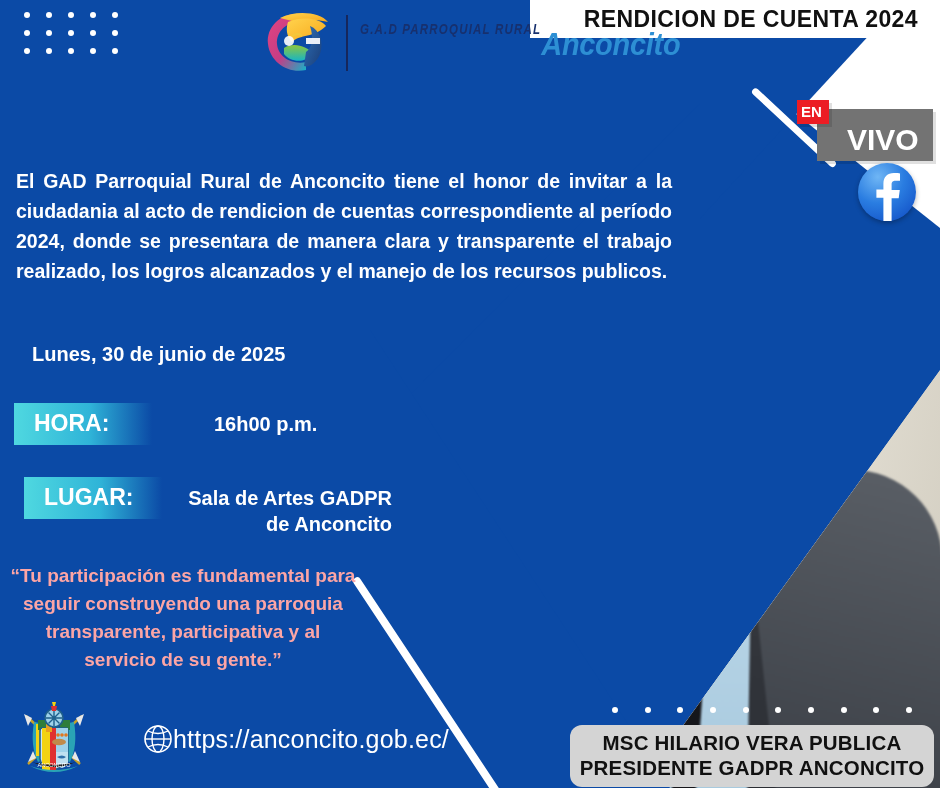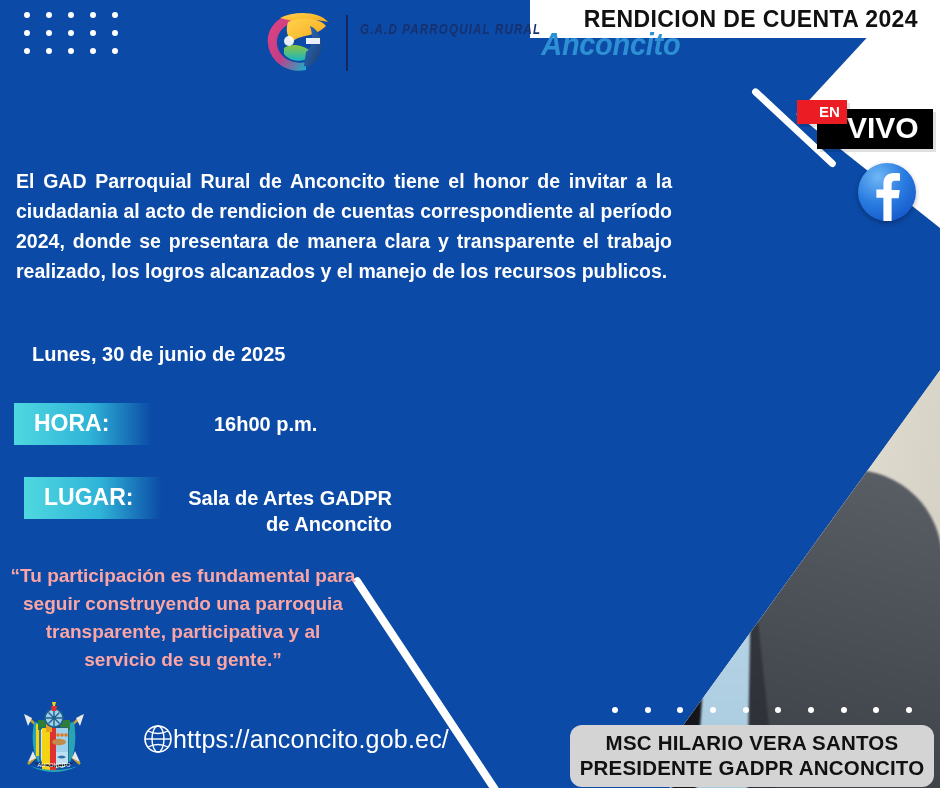--- a/index.html
+++ b/index.html
@@ -230,28 +230,28 @@
   #logo-name{
     font-size:29px; font-weight:bold; font-style:italic; letter-spacing:-.3px;
     color:#2d8fd4; transform:scaleY(1.1); transform-origin:left top;
     font-family:"Liberation Sans", sans-serif;
   }
 
   
   #envivo{ position:absolute; left:797px; top:100px; }
   #envivo-vivo{
     position:absolute; left:20px; top:9px;
-    background:#000000; color:#fff; font-weight:bold; font-size:30px;
-    padding:2px 14px 4px 30px; letter-spacing:0px;
+    background:#737373; color:#fff; font-weight:bold; font-size:30px;
+    padding:14px 14px 4px 30px; letter-spacing:0px;
     box-shadow:3px 3px 0 rgba(0,0,0,.12);
   }
   #envivo-en{
     position:absolute; left:0; top:0;
     background:#ec1c24; color:#fff; font-weight:bold; font-size:15px;
-    padding:3px 7px 4px 22px;
+    padding:3px 7px 4px 4px;
     box-shadow:3px 3px 0 rgba(0,0,0,.12);
     z-index:2;
   }
   
   #fb{
     position:absolute; left:858px; top:163px; width:58px; height:58px;
     border-radius:50%;
     background:radial-gradient(circle at 34% 24%, #6fb6f5 0%, #2a7de1 45%, #0d47c1 100%);
     box-shadow:0 2px 5px rgba(0,0,0,.3);
   }
@@ -520,17 +520,17 @@
         <ellipse cx="15" cy="15" rx="6" ry="13" fill="none" stroke="#ffffff" stroke-width="1.4"></ellipse>
         <line x1="2" y1="15" x2="28" y2="15" stroke="#ffffff" stroke-width="1.4"></line>
         <path d="M5 7 q10 5 20 0" fill="none" stroke="#ffffff" stroke-width="1.3"></path>
         <path d="M5 23 q10 -5 20 0" fill="none" stroke="#ffffff" stroke-width="1.3"></path>
       </svg>
     </span>
     <span>https://anconcito.gob.ec/</span>
   </div>
 
   <div id="caption">
-    <div>MSC HILARIO VERA SANTOS</div>
+    <div>MSC HILARIO VERA PUBLICA</div>
     <div>PRESIDENTE GADPR ANCONCITO</div>
   </div>
 
 </div>
 
 </body></html>

